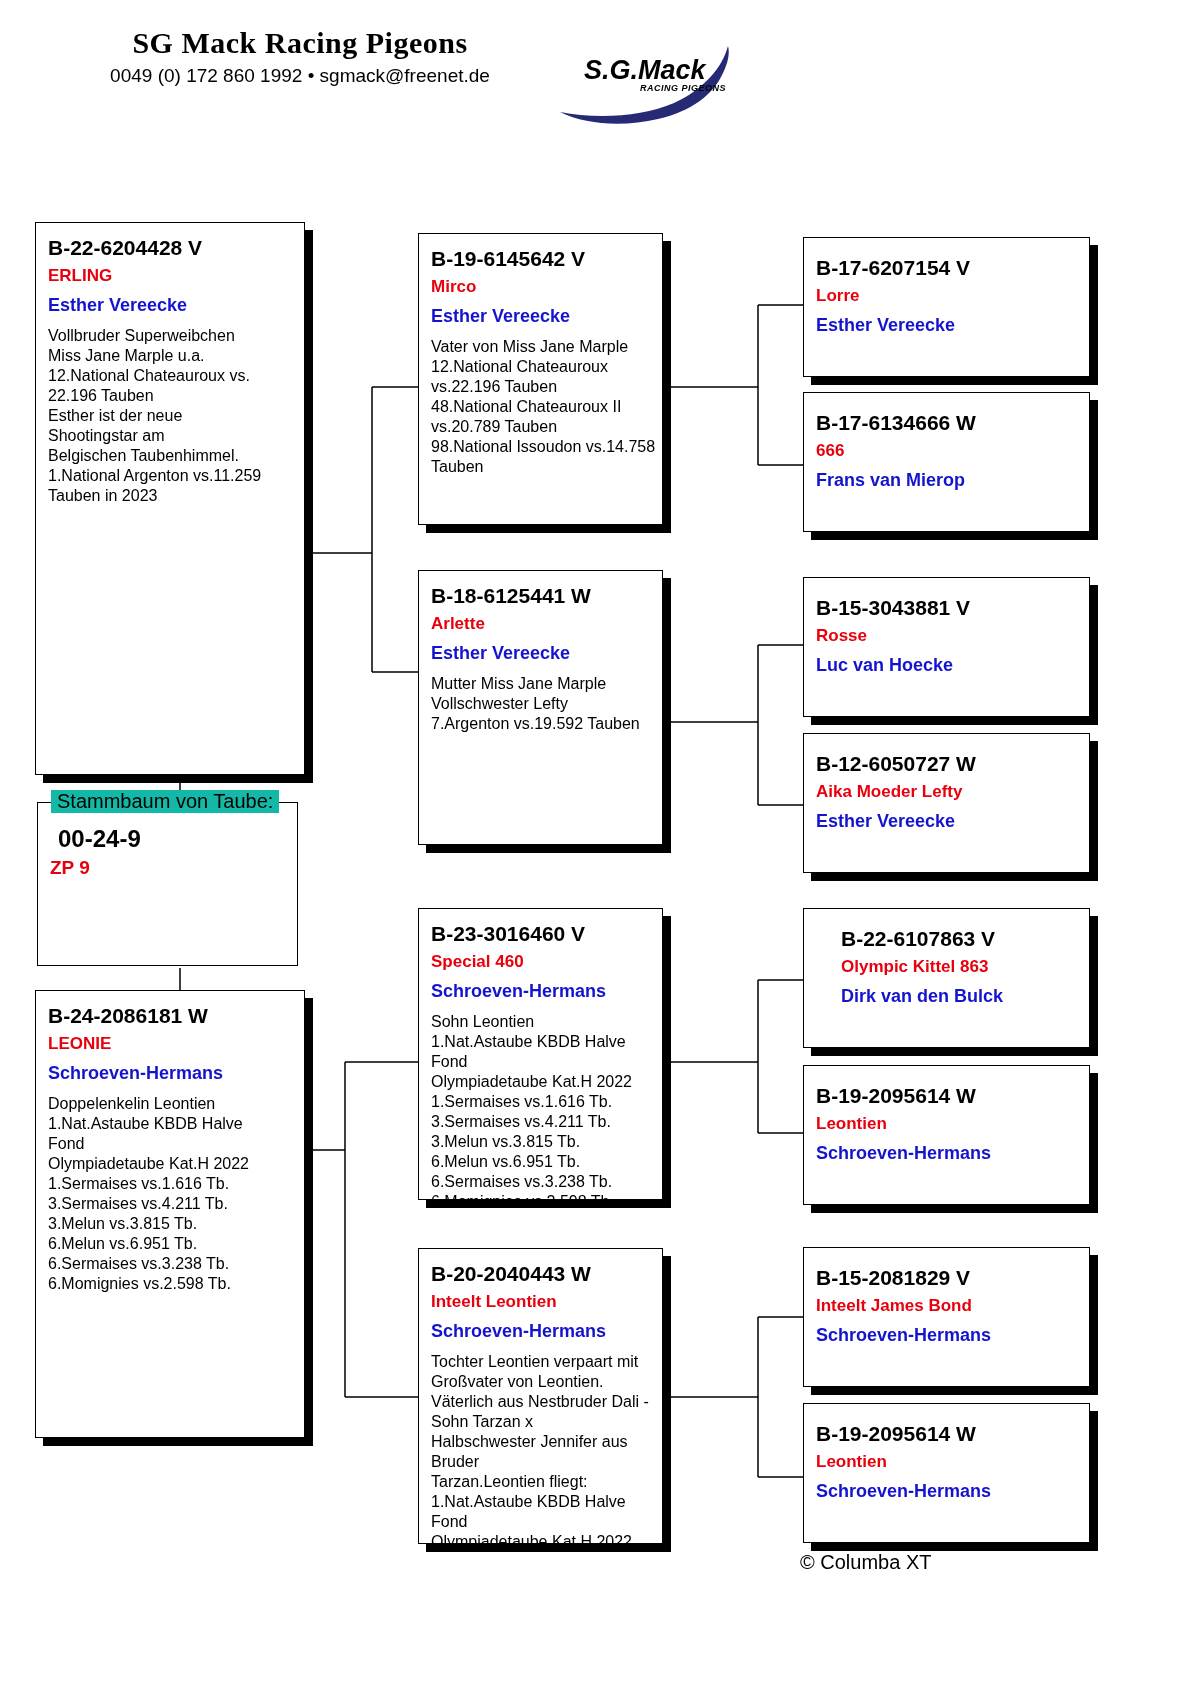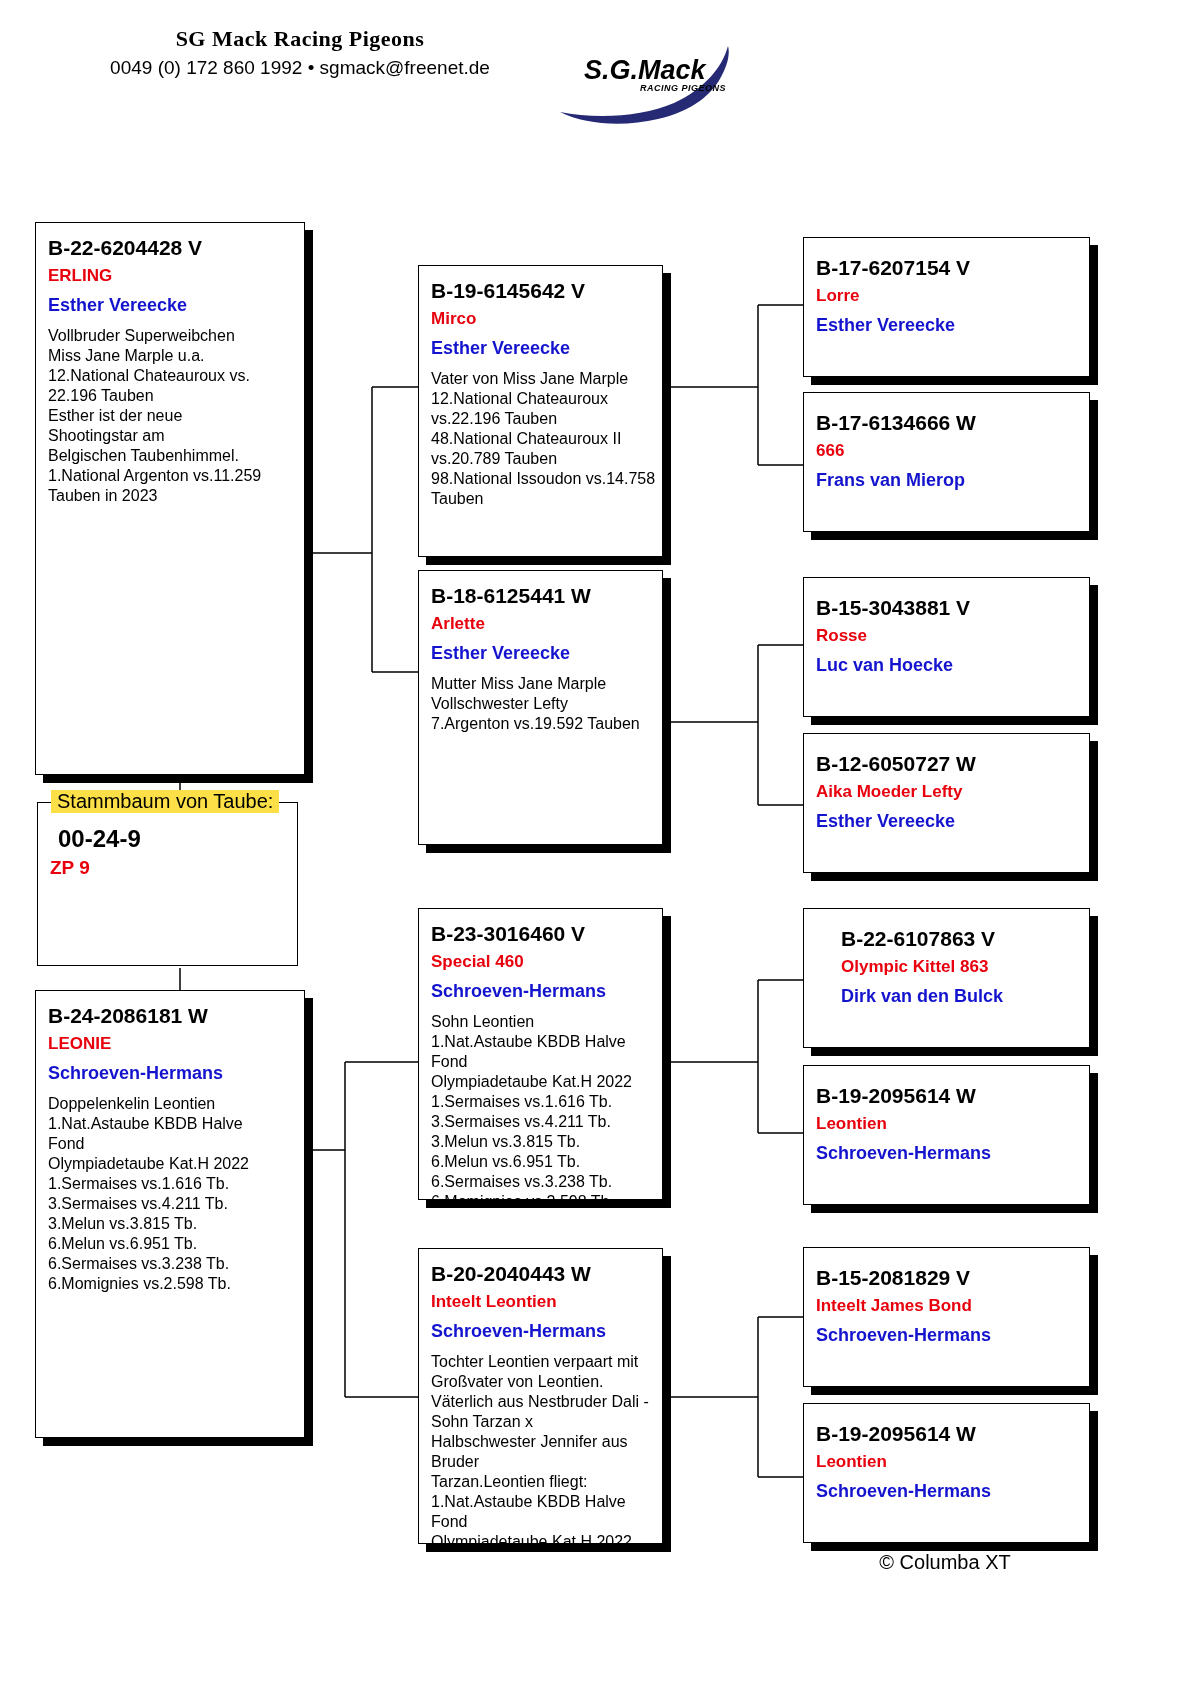--- a/index.html
+++ b/index.html
@@ -10,21 +10,21 @@
     color:#000;
     overflow:hidden;
   }
 
   
   .header-block{
     position:absolute;left:40px;top:26px;width:520px;text-align:center;
   }
   .header-title{
     font-family:"Liberation Serif","DejaVu Serif",serif;
-    font-size:22px;font-weight:bold;margin:0;letter-spacing:.5px;text-align:center;
+    font-size:30px;font-weight:bold;margin:0;letter-spacing:.5px;text-align:center;
   }
   .header-address{font-size:23px;font-style:italic;margin-top:7px;}
   .header-contact{font-size:19px;margin-top:5px;}
   .logo-svg{position:absolute;left:558px;top:46px;width:190px;height:98px;}
   .swoosh{fill:var(--navy,#262a75);}
 
   
   .pbox{
     position:absolute;background:#fff;
     border:1.5px solid #000;
@@ -34,53 +34,53 @@
     overflow:hidden;
   }
   .g3box{padding-top:17px;}
   .ring{font-size:21px;font-weight:bold;line-height:26px;margin-bottom:4px;white-space:nowrap;}
   .name{font-size:17px;font-weight:bold;line-height:22px;margin-bottom:7px;color:var(--red,#e8000d);white-space:nowrap;}
   .owner{font-size:18px;font-weight:bold;line-height:23px;margin-bottom:9px;color:var(--blue,#1414cf);white-space:nowrap;}
   .info-line{font-size:16px;line-height:20px;white-space:nowrap;}
 
   #b-g1-0{left:35px;top:222px;width:270px;height:553px;}
   #b-g1-1{left:35px;top:990px;width:270px;height:448px;}
-  #b-g2-0{left:418px;top:233px;width:245px;height:292px;margin-top:32px;}
+  #b-g2-0{left:418px;top:233px;width:245px;height:292px;}
   #b-g2-1{left:418px;top:570px;width:245px;height:275px;}
   #b-g2-2{left:418px;top:908px;width:245px;height:292px;}
   #b-g2-3{left:418px;top:1248px;width:245px;height:296px;}
   #b-g3-0{left:803px;top:237px;width:287px;height:140px;}
   #b-g3-1{left:803px;top:392px;width:287px;height:140px;}
   #b-g3-2{left:803px;top:577px;width:287px;height:140px;}
   #b-g3-3{left:803px;top:733px;width:287px;height:140px;}
   #b-g3-4{left:803px;top:908px;width:287px;height:140px;padding-left:37px;}
   #b-g3-5{left:803px;top:1065px;width:287px;height:140px;}
   #b-g3-6{left:803px;top:1247px;width:287px;height:140px;}
   #b-g3-7{left:803px;top:1403px;width:287px;height:140px;}
 
   
   .subject-box{
     position:absolute;left:37px;top:802px;width:261px;height:164px;
     border:1.5px solid #000;box-sizing:border-box;background:#fff;
   }
   .subject-legend{
-    position:absolute;top:-13px;left:13px;background:#fde047;
+    position:absolute;top:-13px;left:13px;background:#14b8a6;
     padding:0 6px;font-size:20px;white-space:nowrap;
   }
   .subject-ring{font-size:24px;font-weight:bold;margin:22px 0 4px 20px;}
   .subject-name{font-size:19px;font-weight:bold;color:var(--red,#e8000d);margin-left:12px;}
 
   
   .connector-svg{position:absolute;left:0;top:0;width:1190px;height:1683px;pointer-events:none;}
   .connector-svg path{stroke:#000;stroke-width:1.5;fill:none;}
 
   
   .copyright{
     position:absolute;left:800px;top:1551px;width:290px;
-    text-align:center;font-size:20px;
+    text-align:left;font-size:20px;
   }
 </style>
 </head>
 <body>
 
 <div class="header-block">
   <h1 class="header-title">SG Mack Racing Pigeons</h1>
   <div class="header-contact">0049 (0) 172 860 1992 • sgmack@freenet.de</div>
 </div>
 

